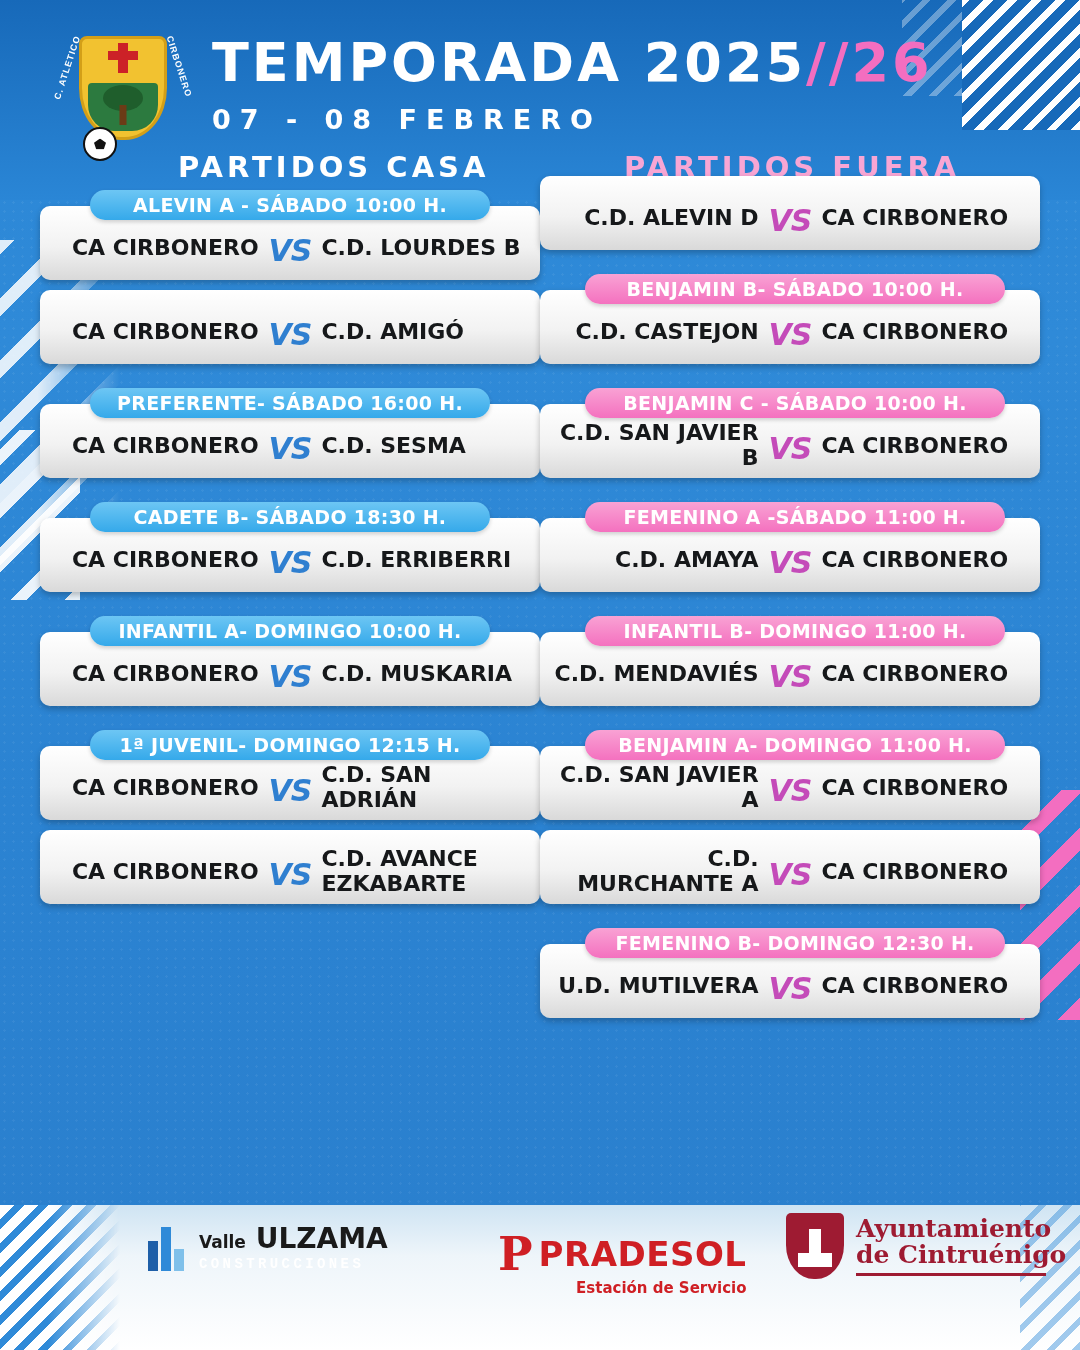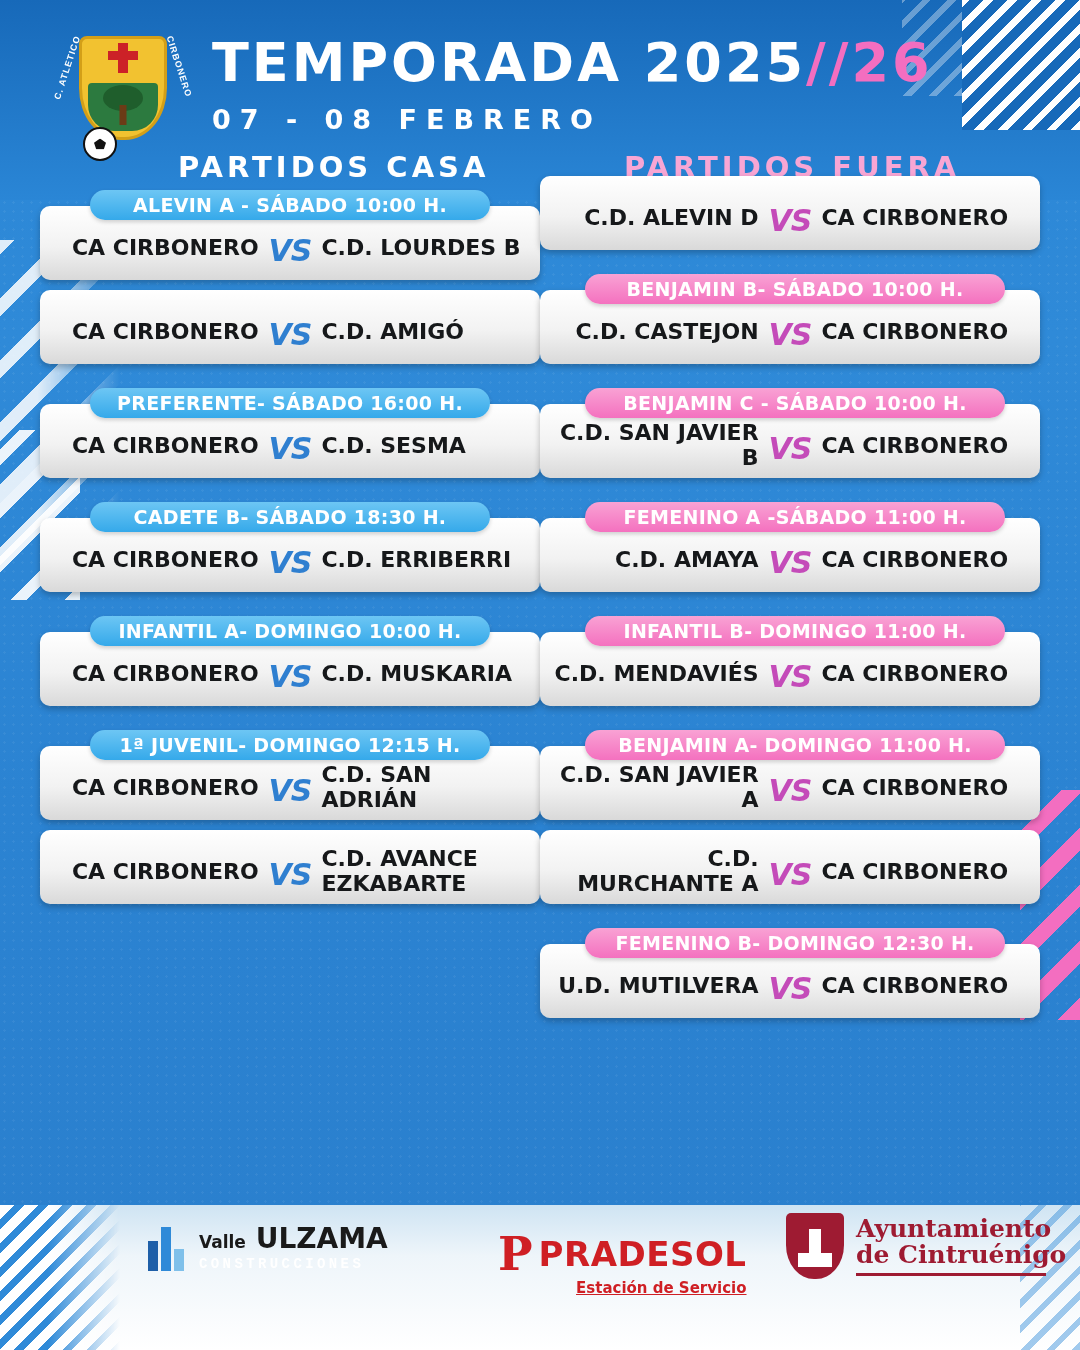--- a/index.html
+++ b/index.html
@@ -381,21 +381,21 @@
   .pra-mark {
     font-size: 46px; font-weight: 900; color: #cf1f24;
     font-family: "DejaVu Serif", serif; line-height: 1; margin-right: 6px;
   }
   .pra-name {
     font-size: 34px; font-weight: 900; color: #cf1f24;
     font-family: "DejaVu Sans", sans-serif; letter-spacing: 0.5px;
   }
   .pra-sub {
     font-size: 15px; font-weight: 800; color: #cf1f24;
-    font-family: "DejaVu Sans", sans-serif; margin-top: 2px; text-align: right; text-decoration: underline;
+    font-family: "DejaVu Sans", sans-serif; margin-top: 2px; text-align: right;
   }
 
   .sp-ayto { left: 786px; top: 8px; }
   .ayto-shield {
     width: 58px; height: 66px;
     background: #9e1b32;
     border-radius: 5px 5px 28px 28px / 5px 5px 34px 34px;
     margin-right: 12px;
     position: relative;
   }

